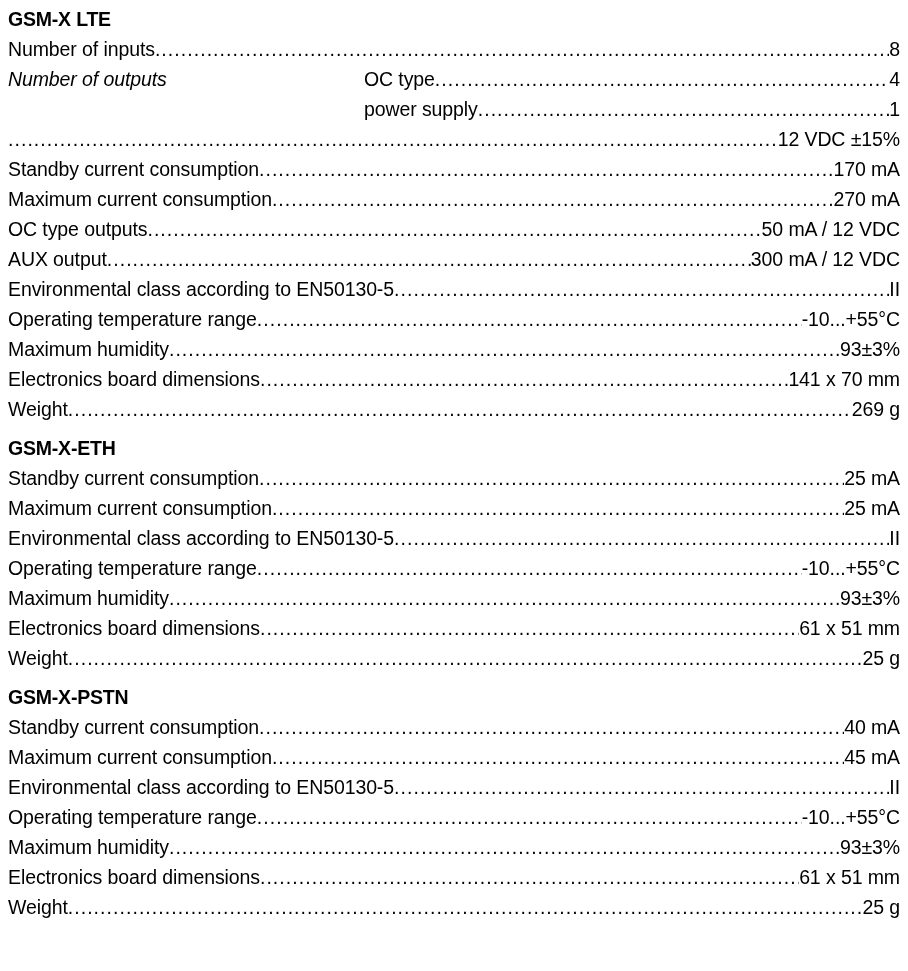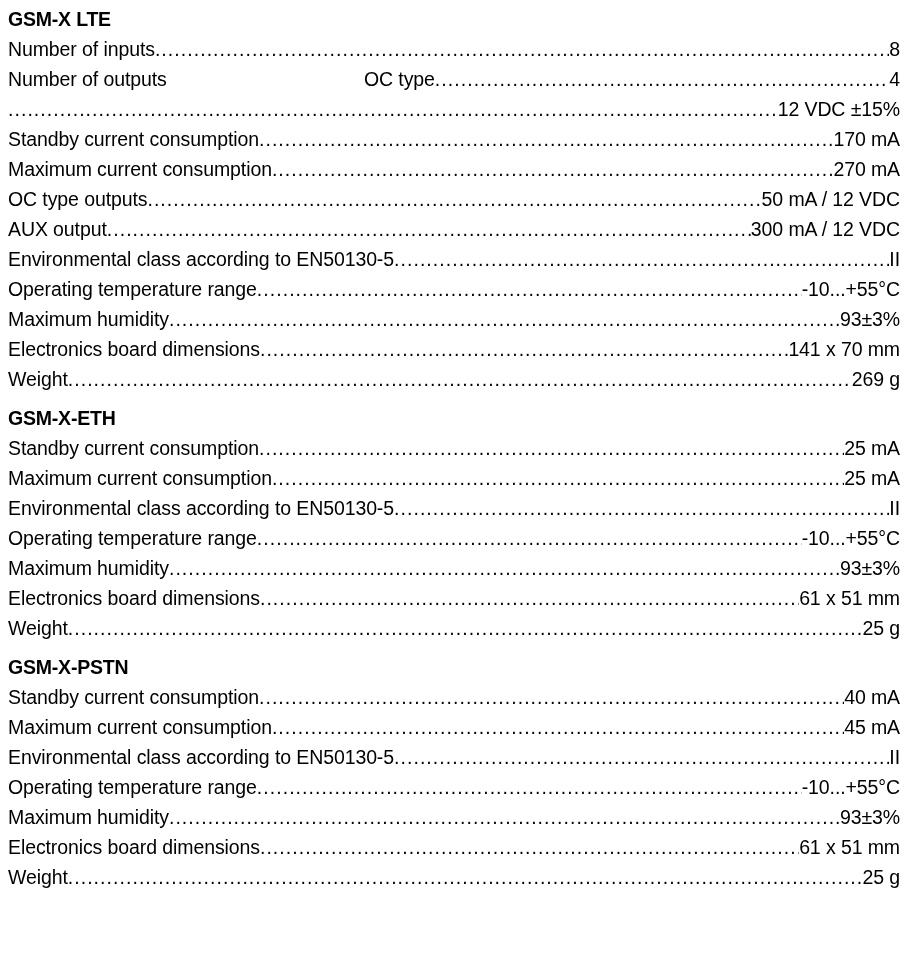--- a/index.html
+++ b/index.html
@@ -46,20 +46,21 @@
     flex: 0 0 auto;
     white-space: nowrap;
   }
   .row-sublabel {
     flex: 0 0 auto;
     white-space: nowrap;
   }
   
   .sub-indent {
     flex: 0 0 356px;
+    font-style: italic;
   }
   .leader {
     flex: 1 1 auto;
     min-width: 6px;
     overflow: hidden;
     position: relative;
     height: 30px;
   }
   .leader::after {
     content: "...........................................................................................................................................................................";
@@ -93,20 +94,26 @@
           <span class="leader"></span>
           <span class="row-value">8</span>
         </div>
         <div class="spec-row">
           <span class="row-label sub-indent">Number of outputs</span>
           <span class="row-sublabel">OC type</span>
           <span class="leader"></span>
           <span class="row-value">4</span>
         </div>
         <div class="spec-row">
+          <span class="row-label sub-indent"></span>
+          <span class="row-sublabel">power supply</span>
+          <span class="leader"></span>
+          <span class="row-value">1</span>
+        </div>
+        <div class="spec-row">
           <span class="leader"></span>
           <span class="row-value">12 VDC ±15%</span>
         </div>
         <div class="spec-row">
           <span class="row-label">Standby current consumption</span>
           <span class="leader"></span>
           <span class="row-value">170 mA</span>
         </div>
         <div class="spec-row">
           <span class="row-label">Maximum current consumption</span>

